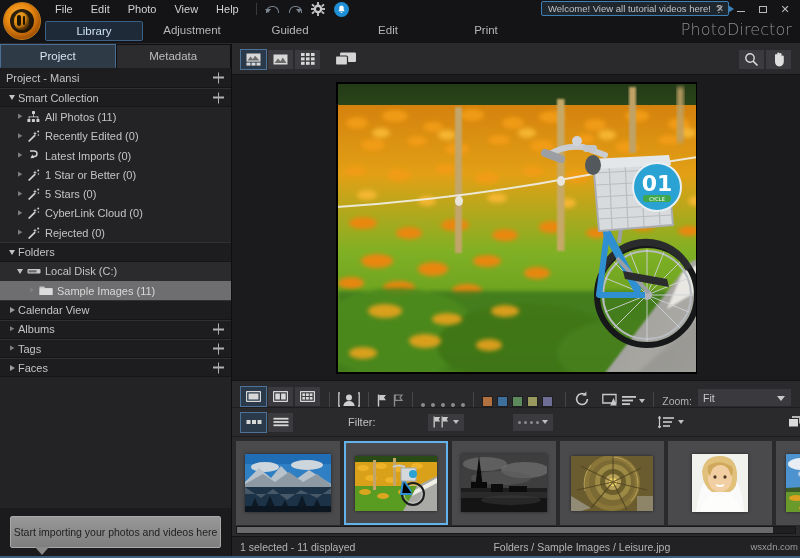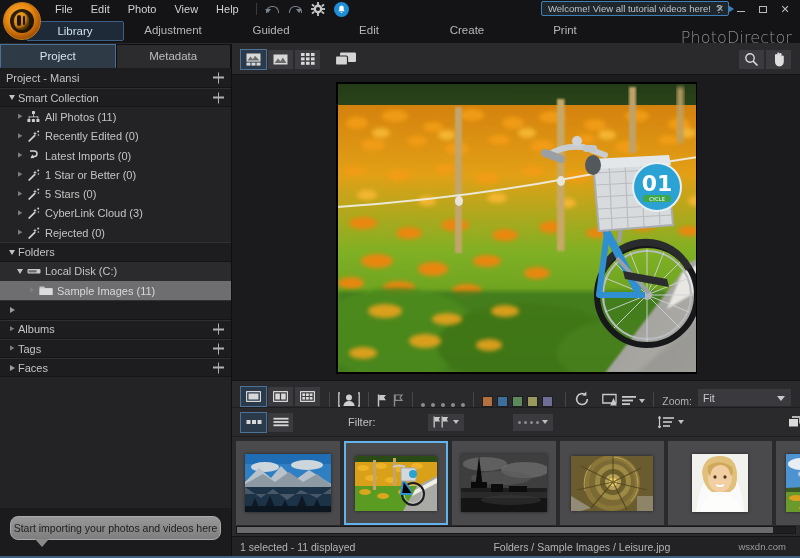--- a/index.html
+++ b/index.html
@@ -86,31 +86,31 @@
         font-size:11px; color:#b9b9b9; }
   .wc .sq { width:8px; height:7px; border:1.2px solid #b9b9b9; }
   .wc .mn { width:8px; height:1.2px; background:#b9b9b9; margin-top:5px; }
 
   
   .modulebar {
     height:26px; flex:0 0 26px; background:#141416;
     display:flex; align-items:center; position:relative;
     border-bottom:1px solid #2a2a2e;
   }
-  .modtabs { display:flex; margin-left:26px; }
+  .modtabs { display:flex; margin-left:45px; }
   .modtab {
     width:98px; height:20px; line-height:19px; text-align:center;
     font-size:11.5px; color:#b6b6b6; cursor:default;
   }
   .modtab.active {
     background:#1e2a38; border:1px solid #3c5f86; border-radius:2px; color:#cfe0f0;
   }
   .brand {
     position:absolute; right:8px; top:2px; font-size:16px; color:#8d8d8d;
-    letter-spacing:.1px; font-family:"DejaVu Sans", sans-serif; font-weight:300;margin-top:8px;
+    letter-spacing:.1px; font-family:"DejaVu Sans", sans-serif; font-weight:300;
   }
 
   
   .body { flex:1; display:flex; min-height:0; background:#1b1b1d; }
 
   
   .leftpanel {
     width:232px; flex:0 0 232px; background:#222224;
     display:flex; flex-direction:column; border-right:1px solid #0f0f11;
   }
@@ -161,23 +161,23 @@
     border-left:5px solid #7d7d7d;
     clip-path:polygon(0 0,0 100%,100% 50%);
   }
   .ticon { width:15px; flex:0 0 15px; display:flex; align-items:center; justify-content:center; margin-right:4px; }
   .lbl { flex:1; overflow:hidden; text-overflow:ellipsis; }
   .indent1 { padding-left:14px; }
   .indent2 { padding-left:26px; }
 
   .panel-bottom { flex:0 0 auto; background:#1b1b1d; padding:0; }
   .tooltip-bubble {
-    position:relative; margin:8px 10px 16px 10px; height:24px;
+    position:relative; margin:8px 10px 8px 10px; height:32px;
     background:linear-gradient(180deg,#989898 0%, #7e7e7e 100%);
-    border:1px solid #a9a9a9; border-radius:8px;
+    border:1px solid #a9a9a9; border-radius:2px;
     display:flex; align-items:center; justify-content:center;
     font-size:10.5px; color:#1d1d1f;
   }
   .tooltip-bubble:after {
     content:""; position:absolute; left:24px; bottom:-8px;
     border-left:7px solid transparent; border-right:7px solid transparent;
     border-top:8px solid #8a8a8a;
   }
   .import-wrap { padding:10px 8px 9px 8px; background:#1b1b1d; border-top:1px solid #0f0f11; }
   .import-btn {
@@ -269,21 +269,21 @@
     background:#1f1f22; border:1px solid #17171a;
   }
   .scrollthumb { position:absolute; left:0; top:0; height:100%; width:96%; background:#6a6a6d; }
 
   .statusbar {
     height:20px; flex:0 0 20px; background:#222225; display:flex; align-items:center;
     font-size:10.5px; color:#b4b4b4; border-top:1px solid #141416; position:relative;gap:43px;
   }
   .status-left { margin-left:8px; }
   .status-mid { margin-left:95px; }
-  .watermark { position:absolute; right:14px; font-size:9.5px; color:#9d9d9d; }
+  .watermark { position:absolute; right:2px; font-size:9.5px; color:#9d9d9d; }
   .bottomline { height:2px; background:#3e5f80; flex:0 0 2px; }
 
   svg { display:block; }
 </style>
 </head>
 <body>
 
 <div id="app">
 
   <div class="titlebar">
@@ -345,21 +345,20 @@
       <div class="wc">✕</div>
     </div>
   </div>
 
   <div class="modulebar">
     <div class="modtabs">
       <div class="modtab active">Library</div>
       <div class="modtab">Adjustment</div>
       <div class="modtab">Guided</div>
       <div class="modtab">Edit</div>
-      <div class="modtab">Create</div>
       <div class="modtab">Print</div>
     </div>
     <div class="brand">PhotoDirector</div>
   </div>
 
   <div class="body">
 
     <div class="leftpanel">
 
       <div class="panel-tabs">
@@ -466,21 +465,21 @@
               <i></i>
             </span>
           <span class="ticon">
             <svg width="13" height="12" viewBox="0 0 13 12">
                 <path d="M1 11 L7.5 4.5 L8.8 5.8 L2.3 12 Z" fill="#d0d0d0"></path>
                 <path d="M8 1.5l.6 1.4 1.4.6-1.4.6L8 5.5l-.6-1.4L6 3.5l1.4-.6z" fill="#d0d0d0"></path>
                 <circle cx="11.2" cy="1.4" r="1" fill="#d0d0d0"></circle>
                 <circle cx="11.4" cy="5" r=".8" fill="#d0d0d0"></circle>
               </svg>
           </span>
-          <span class="lbl">CyberLink Cloud (3)</span>
+          <span class="lbl">CyberLink Cloud (0)</span>
         </div>
 
         <div class="row indent1">
           <span class="tri hollow">
               <i></i>
             </span>
           <span class="ticon">
             <svg width="13" height="12" viewBox="0 0 13 12">
                 <path d="M1 11 L7.5 4.5 L8.8 5.8 L2.3 12 Z" fill="#d0d0d0"></path>
                 <path d="M8 1.5l.6 1.4 1.4.6-1.4.6L8 5.5l-.6-1.4L6 3.5l1.4-.6z" fill="#d0d0d0"></path>
@@ -521,20 +520,21 @@
                 <path d="M0.5 3.4h13v6.6H0.5z" fill="#dcdcdc"></path>
               </svg>
           </span>
           <span class="lbl">Sample Images (11)</span>
         </div>
 
         <div class="row section">
           <span class="tri">
               <i></i>
             </span>
+          <span class="lbl">Calendar View</span>
         </div>
         <div class="row section">
           <span class="tri hollow">
               <i></i>
             </span>
           <span class="lbl">Albums</span>
           <span class="plus"></span>
         </div>
         <div class="row section">
           <span class="tri hollow">

